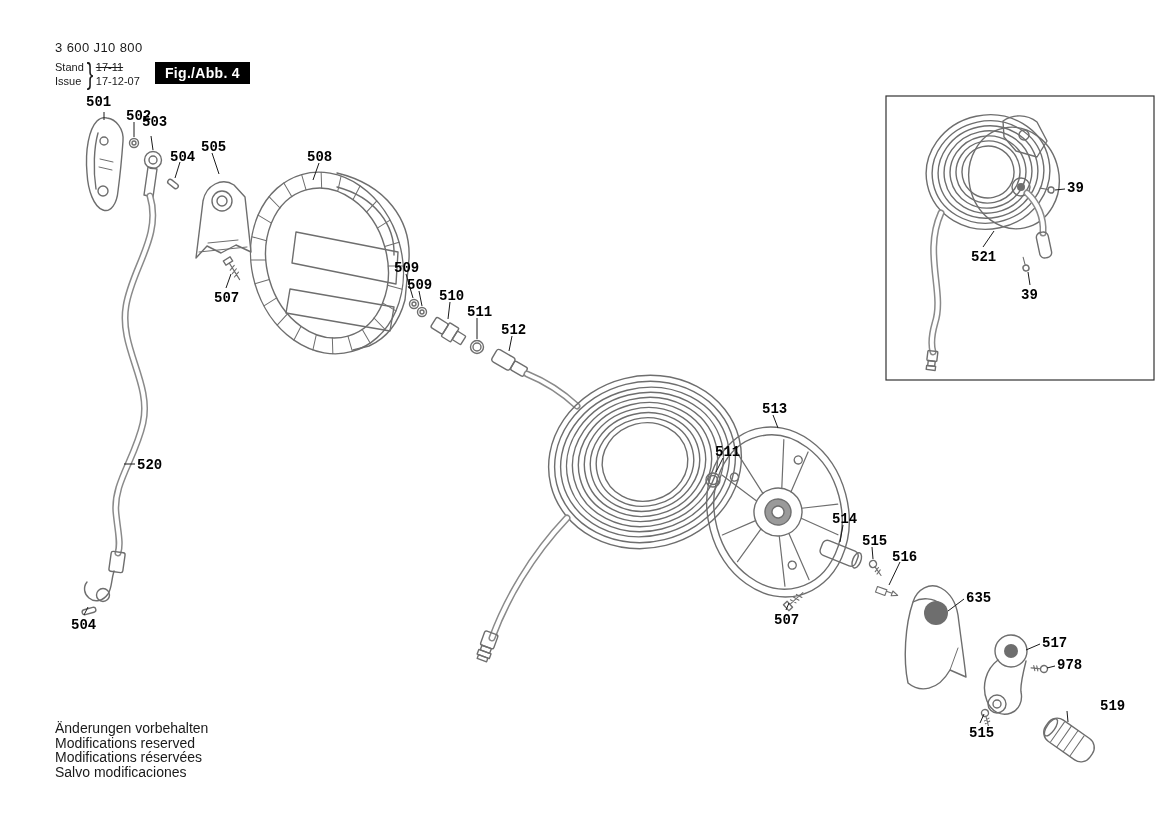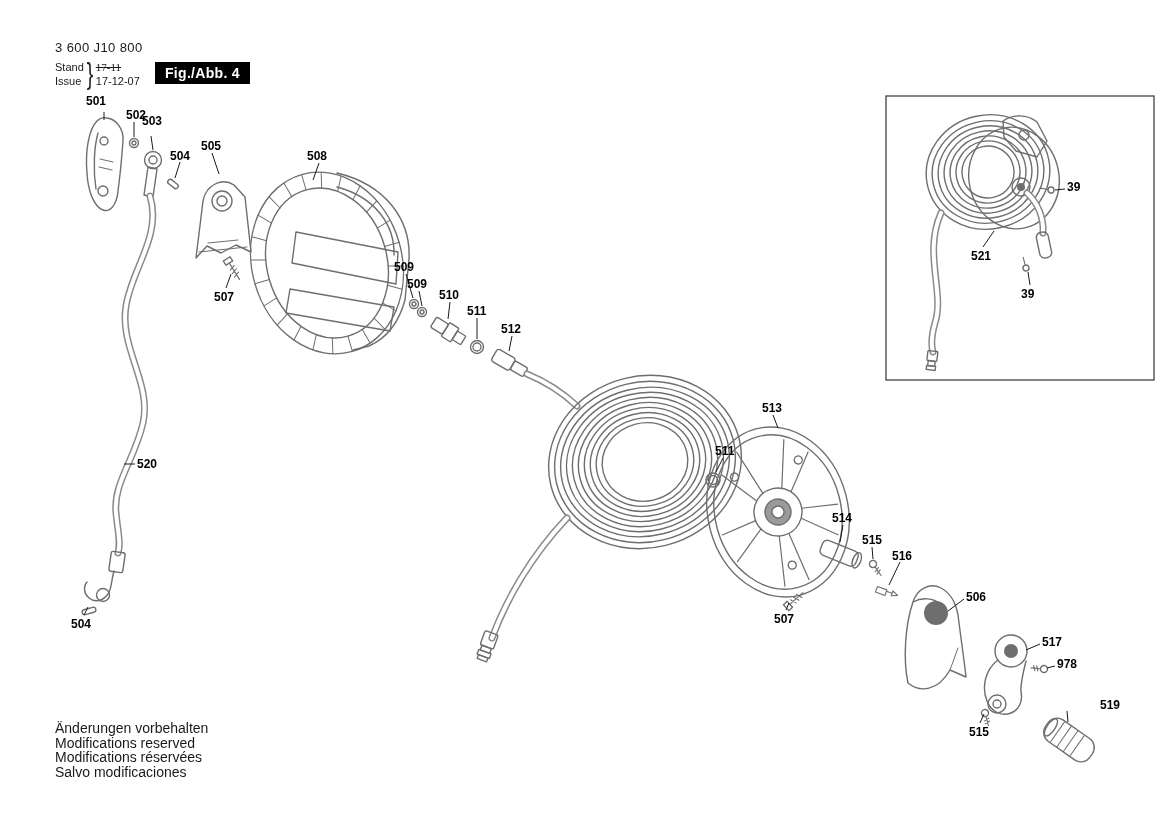--- a/index.html
+++ b/index.html
@@ -14,26 +14,26 @@
   .lite-fill{fill:#ffffff;}
   .tube-outer{stroke:#8a8a8a;stroke-width:7;fill:none;}
   .tube-inner{stroke:#ffffff;stroke-width:4;fill:none;}
   .leader{stroke:#1a1a1a;stroke-width:1;fill:none;}
   .header{position:absolute;left:55px;top:40px;}
   .part-number{font-size:13px;letter-spacing:.4px;}
   .revision{display:flex;align-items:center;margin-top:5px;font-size:11px;}
   .rev-labels div{line-height:14px;}
   .brace{font-size:30px;line-height:28px;margin:0 1px;transform:scaleX(.65);}
   .rev-dates div{line-height:14px;}
-  .struck{text-decoration:line-through;font-family:Liberation Serif, serif;}
+  .struck{text-decoration:line-through;}
   .fig-box{position:absolute;left:155px;top:62px;background:var(--figbox-bg,#000);
            color:var(--figbox-fg,#fff);font-weight:bold;font-size:14px;
            padding:3px 10px;letter-spacing:.3px;}
-  .part-label{position:absolute;font-weight:bold;font-size:12px;
-              color:var(--label-color,#000);white-space:nowrap;}
+  .part-label{position:absolute;font-weight:bold;font-size:14px;
+              color:var(--label-color,#000);white-space:nowrap;font-family:Liberation Mono, monospace;}
   .footer{position:absolute;left:55px;top:721px;font-size:14px;line-height:14.5px;}
 </style>
 </head>
 <body>
 
 <div class="page">
 
   <svg class="art" width="1169" height="826" viewBox="0 0 1169 826">
     <g class="art-stroke">
 
@@ -312,21 +312,21 @@
       <span class="part-label" style="left: 467px; top: 304px;">511</span>
       <span class="part-label" style="left: 501px; top: 322px;">512</span>
       <span class="part-label" style="left: 137px; top: 457px;">520</span>
       <span class="part-label" style="left: 71px; top: 617px;">504</span>
       <span class="part-label" style="left: 762px; top: 401px;">513</span>
       <span class="part-label" style="left: 715px; top: 444px;">511</span>
       <span class="part-label" style="left: 832px; top: 511px;">514</span>
       <span class="part-label" style="left: 862px; top: 533px;">515</span>
       <span class="part-label" style="left: 892px; top: 549px;">516</span>
       <span class="part-label" style="left: 774px; top: 612px;">507</span>
-      <span class="part-label" style="left: 966px; top: 590px;">506</span>
+      <span class="part-label" style="left: 966px; top: 590px;">635</span>
       <span class="part-label" style="left: 1042px; top: 635px;">517</span>
       <span class="part-label" style="left: 1057px; top: 657px;">978</span>
       <span class="part-label" style="left: 969px; top: 725px;">515</span>
       <span class="part-label" style="left: 1056px; top: 698px; margin-left: 44px;">519</span>
       <span class="part-label" style="left: 971px; top: 249px;">521</span>
       <span class="part-label" style="left: 1067px; top: 180px;">39</span>
       <span class="part-label" style="left: 1021px; top: 287px;">39</span>
     </div>
 
   <div class="footer">

